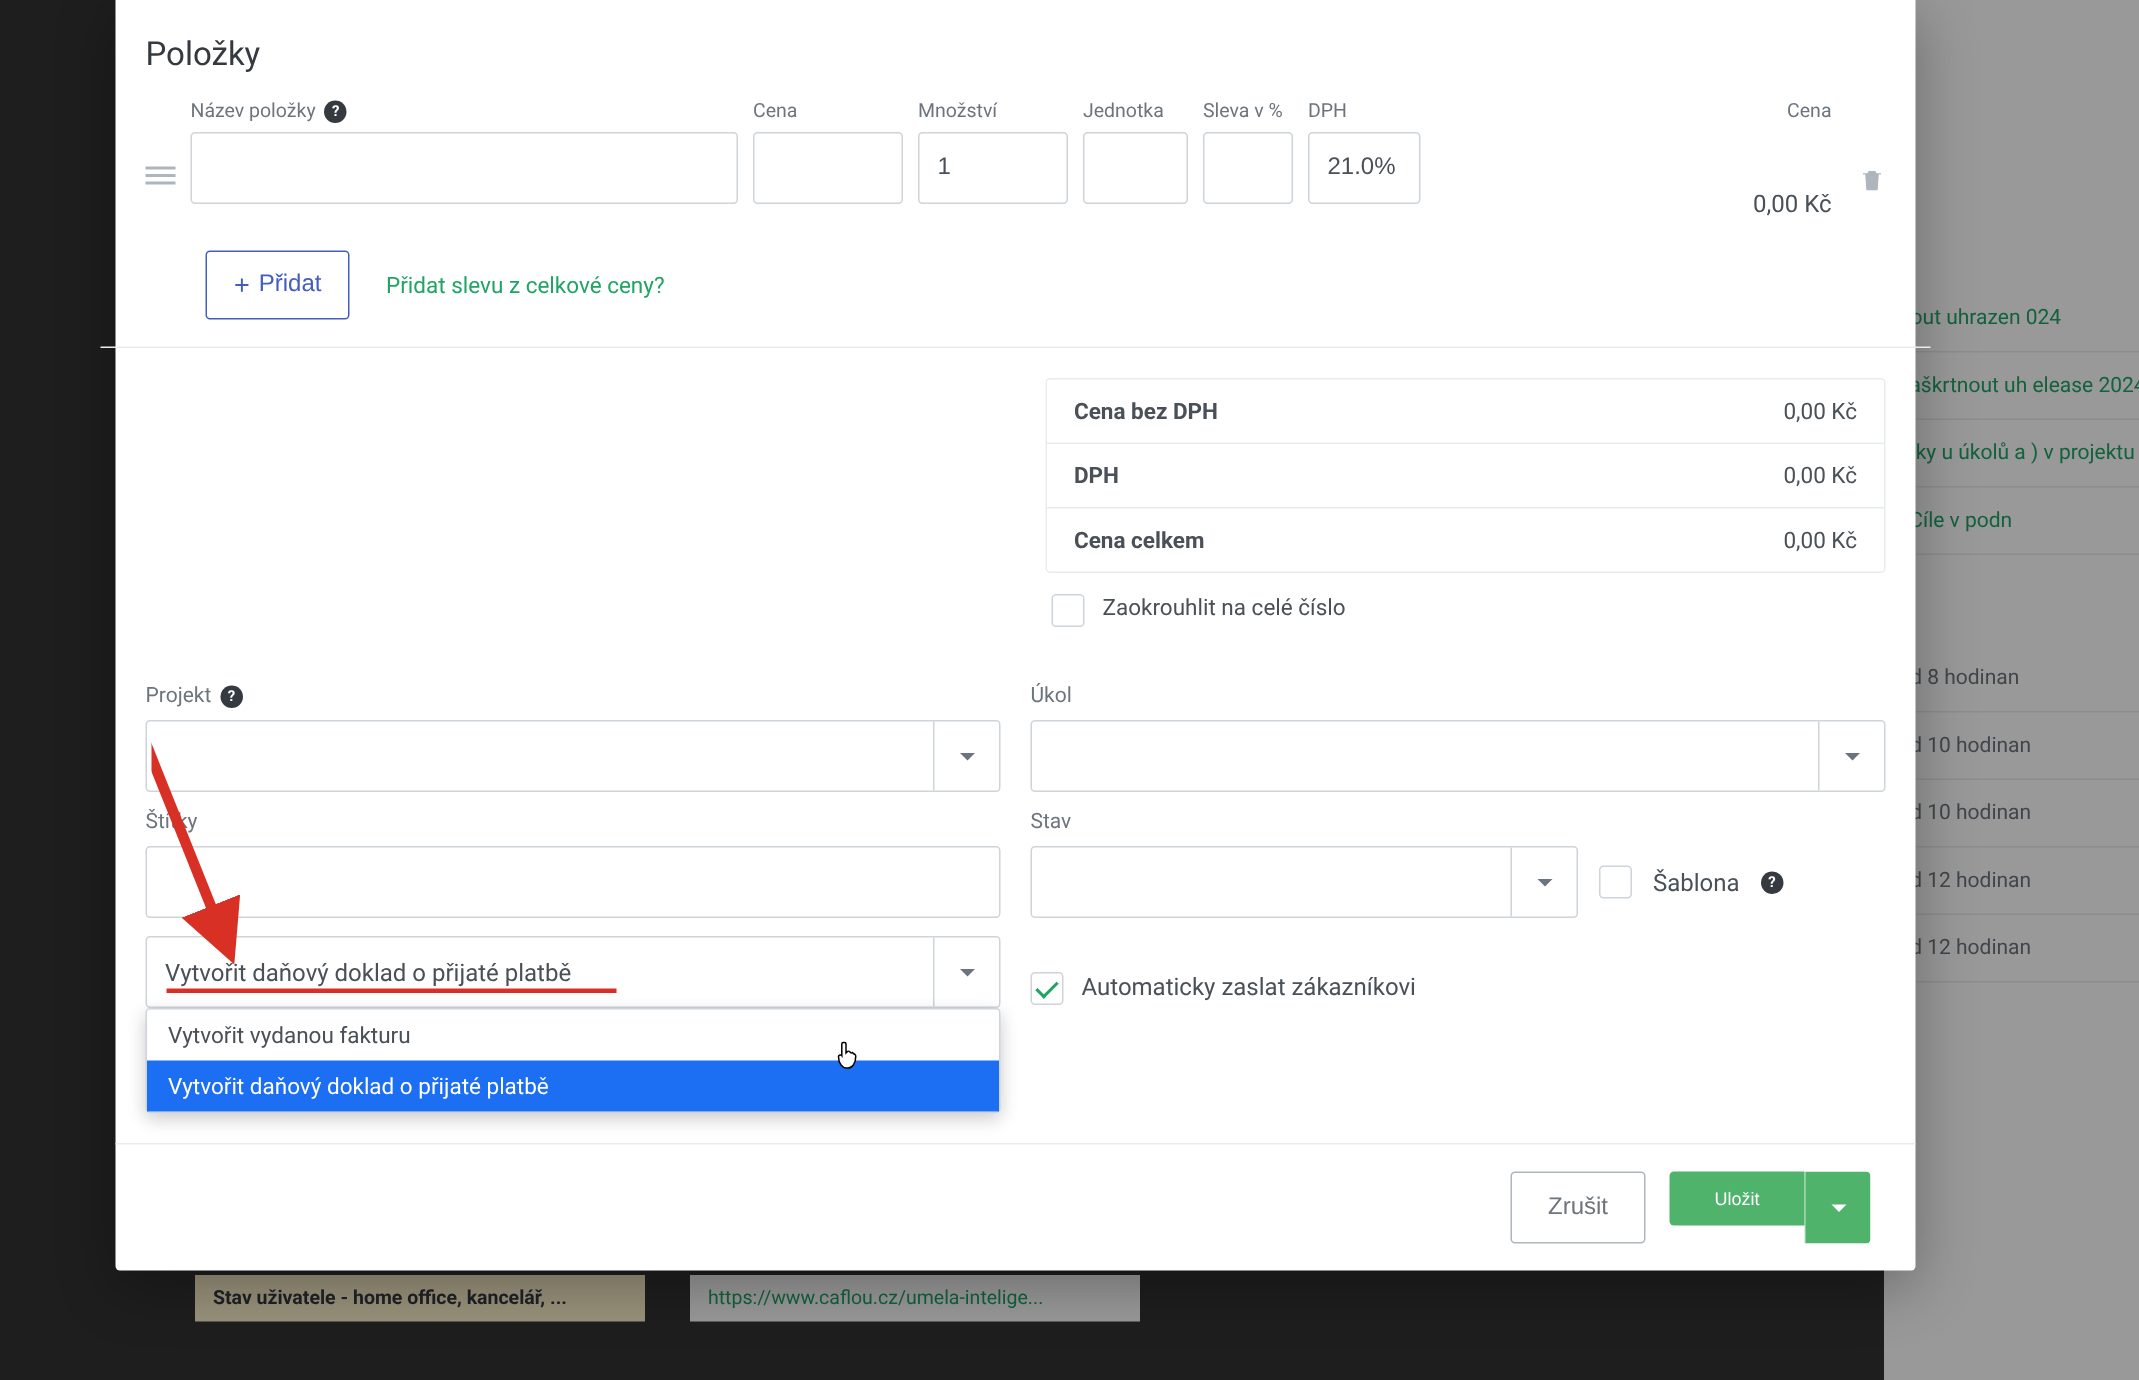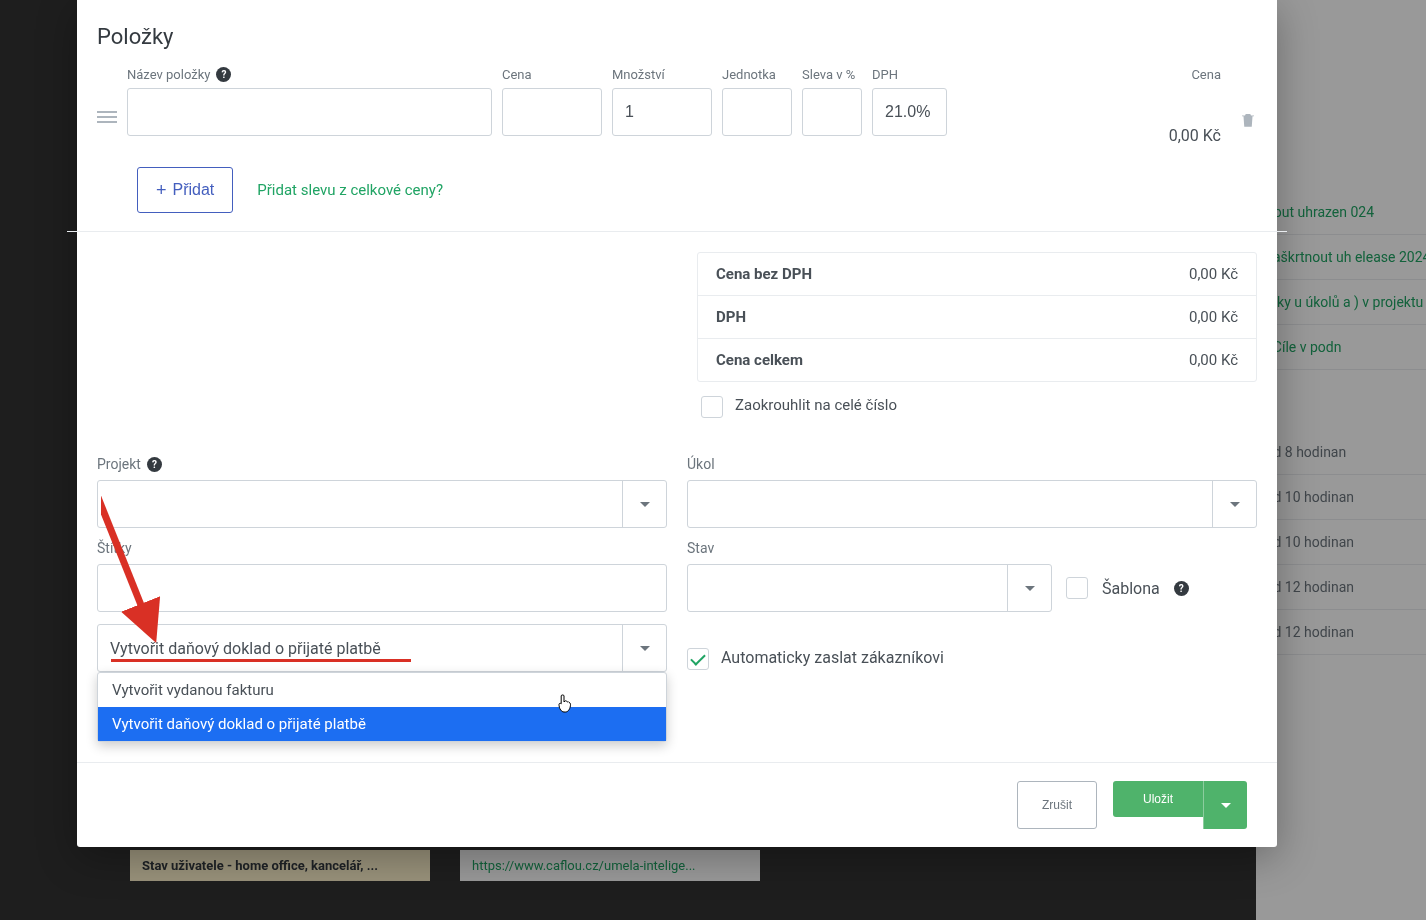--- a/index.html
+++ b/index.html
@@ -304,21 +304,21 @@
   }
 
   .auto-row { height: 48px; display:flex; gap:12px; font-size:16px;}
 
   .btn-cancel {
     border: 1px solid #adb5bd;
     background: #fff;
     color: #6c757d;
     height: 48px;
     padding: 0 24px;
-    font-size: 12px;
+    font-size: 16px;
     border-radius: 3px;
     cursor: pointer;
   }
   .btn-save-group {
     display: flex;
   }
   .btn-save {
     background: #4fb36b;
     color: #fff;
     border: none;

